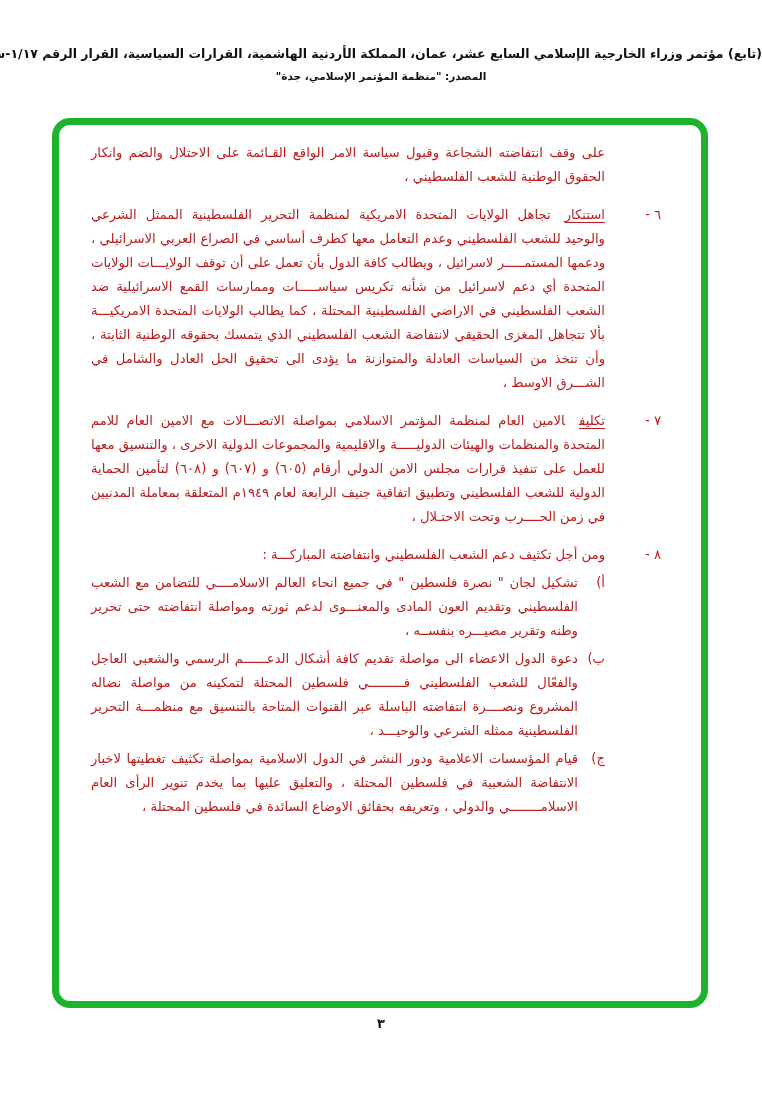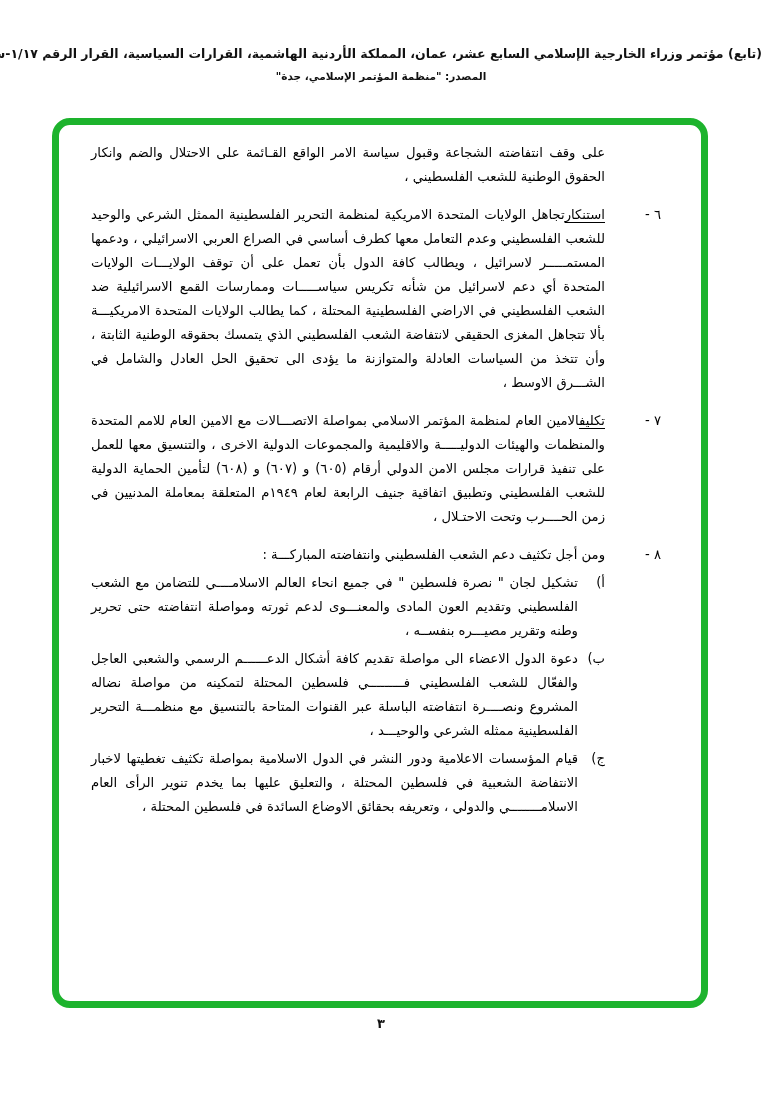--- a/index.html
+++ b/index.html
@@ -51,42 +51,42 @@
   }
   .content {
     position: absolute;
     inset: 0;
     box-sizing: border-box;
     padding: 16px 40px 10px 32px;
     direction: rtl;
     text-align: justify;
     font-size: 13.2px;
     line-height: 24px;
-    color: #000000;
+    color: #b91c1c;
   }
 
   .intro {
     margin: 0 56px 14px 0;
   }
 
   .item {
     display: flex;
     gap: 8px;
     margin-bottom: 14px;
   }
   .item .num {
     flex: none;
     width: 48px;
     white-space: nowrap;
     padding-top: 0;
   }
   .item .txt { flex: 1; }
   .item .txt u {
     text-underline-offset: 3px;
-    margin-left: 0;
+    margin-left: 14px;
   }
 
   .subitems { margin-top: 4px; }
   .subitem {
     display: flex;
     gap: 7px;
     margin-bottom: 4px;
   }
   .subitem .marker {
     flex: none;

